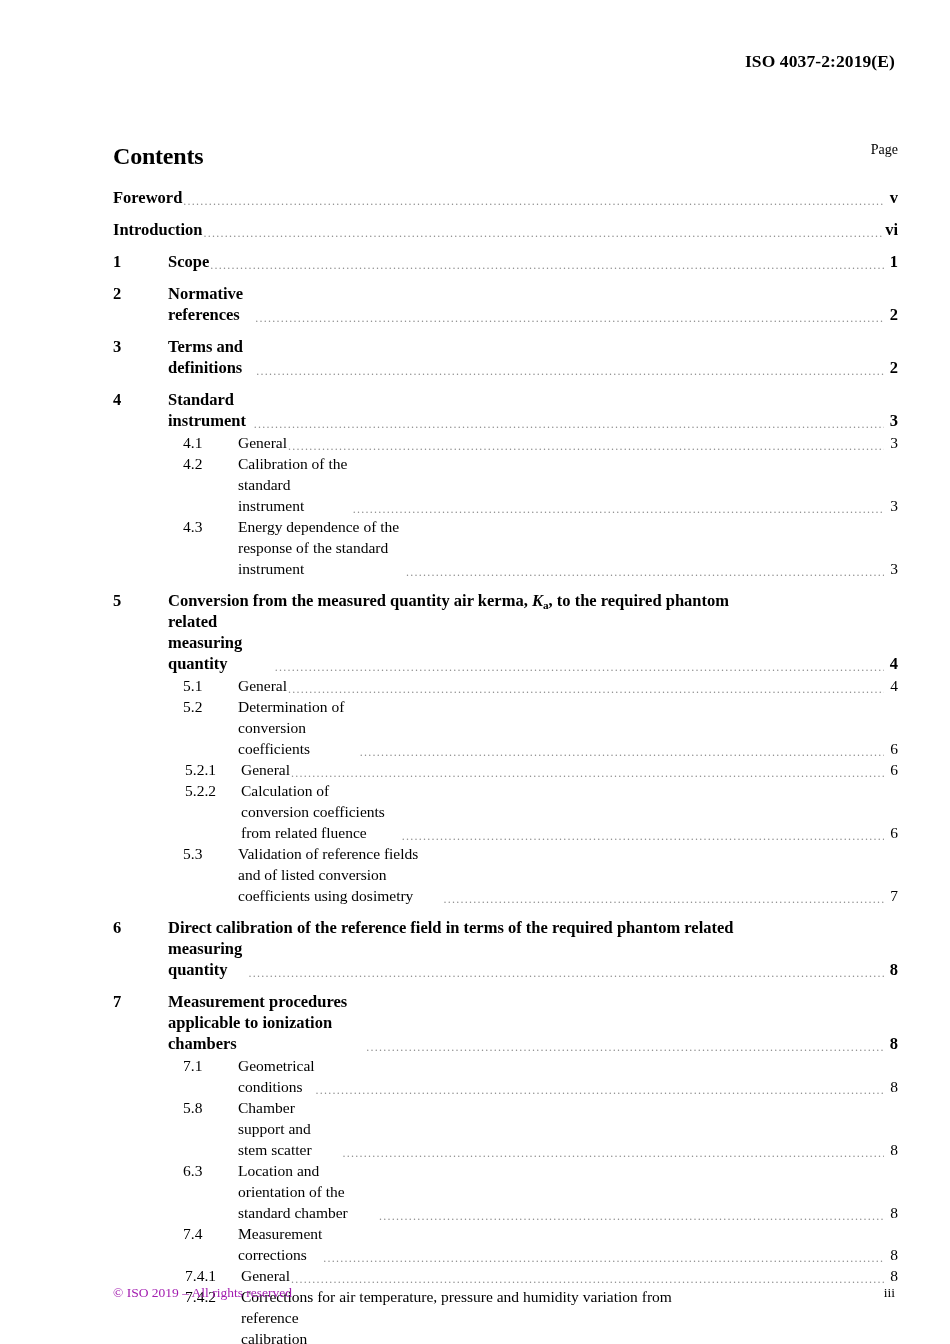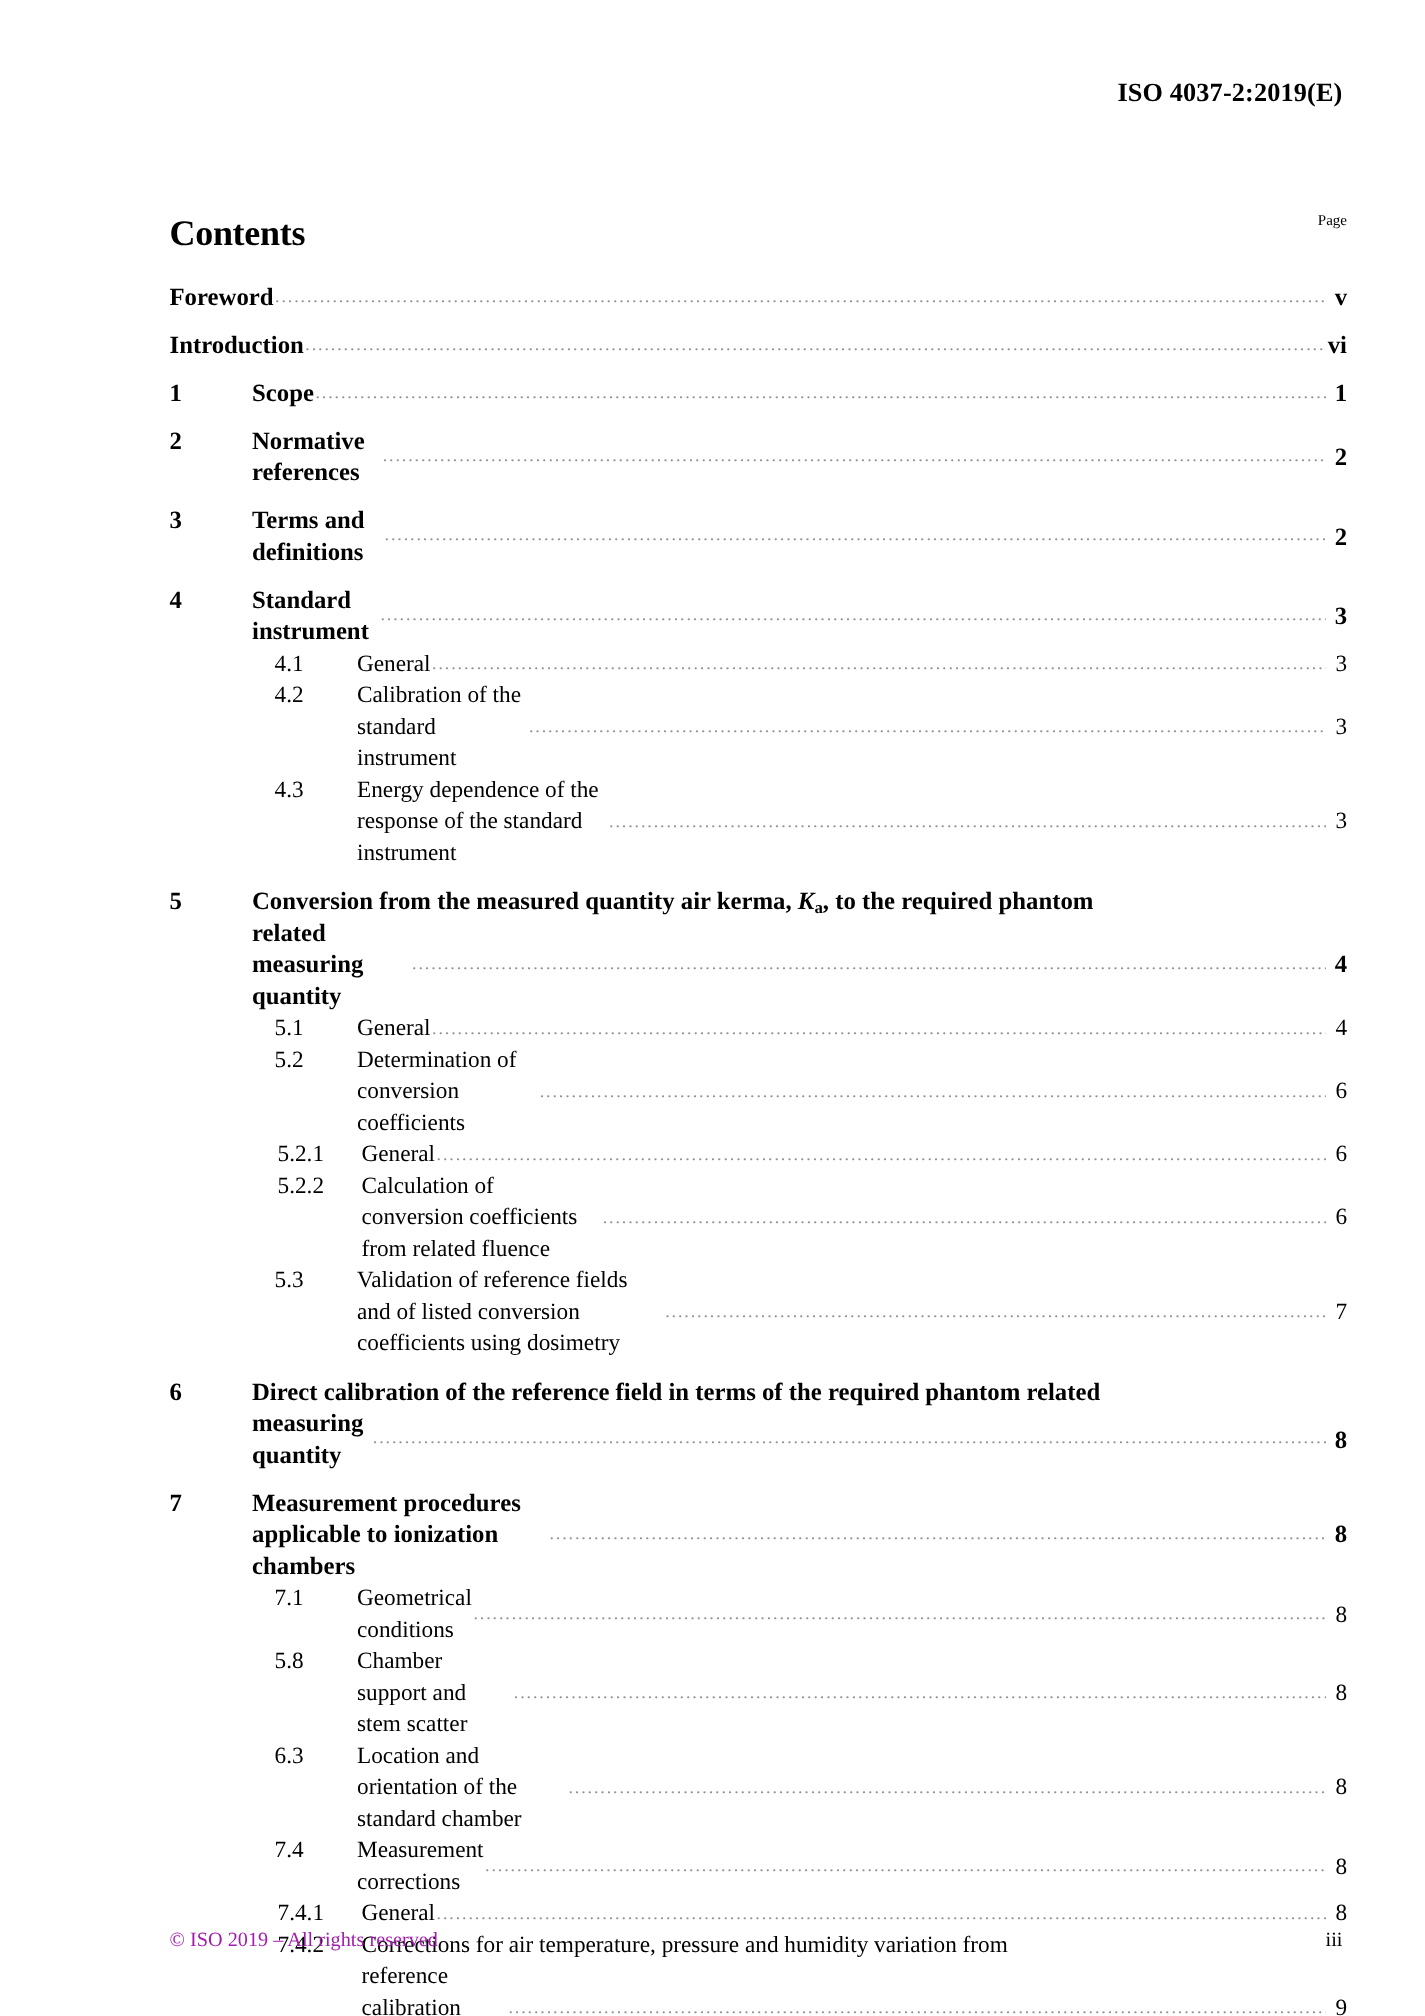--- a/index.html
+++ b/index.html
@@ -52,21 +52,21 @@
     letter-spacing: -0.2px;
     line-height: 1;
     position: absolute;
     left: 0;
     top: 16px;
   }
   .page-label {
     position: absolute;
     right: 0;
     top: 14px;
-    font-size: 10px;
+    font-size: 14px;
     font-weight: normal;
   }
 
   
   .toc {
     margin-top: 15px;
   }
 
   .row {
     display: flex;
@@ -100,21 +100,21 @@
   }
 
   
   .body-cell {
     position: relative;
   }
 
   
   .lineflow {
     display: flex;
-    align-items: center;
+    align-items: flex-end;
     width: 100%;
   }
   .lineflow .txt { flex: 0 1 auto; }
   .lineflow .fill {
     flex: 1 1 auto;
     overflow: hidden;
     white-space: nowrap;
     color: #909090;
     font-weight: normal;
     font-size: 12px;

